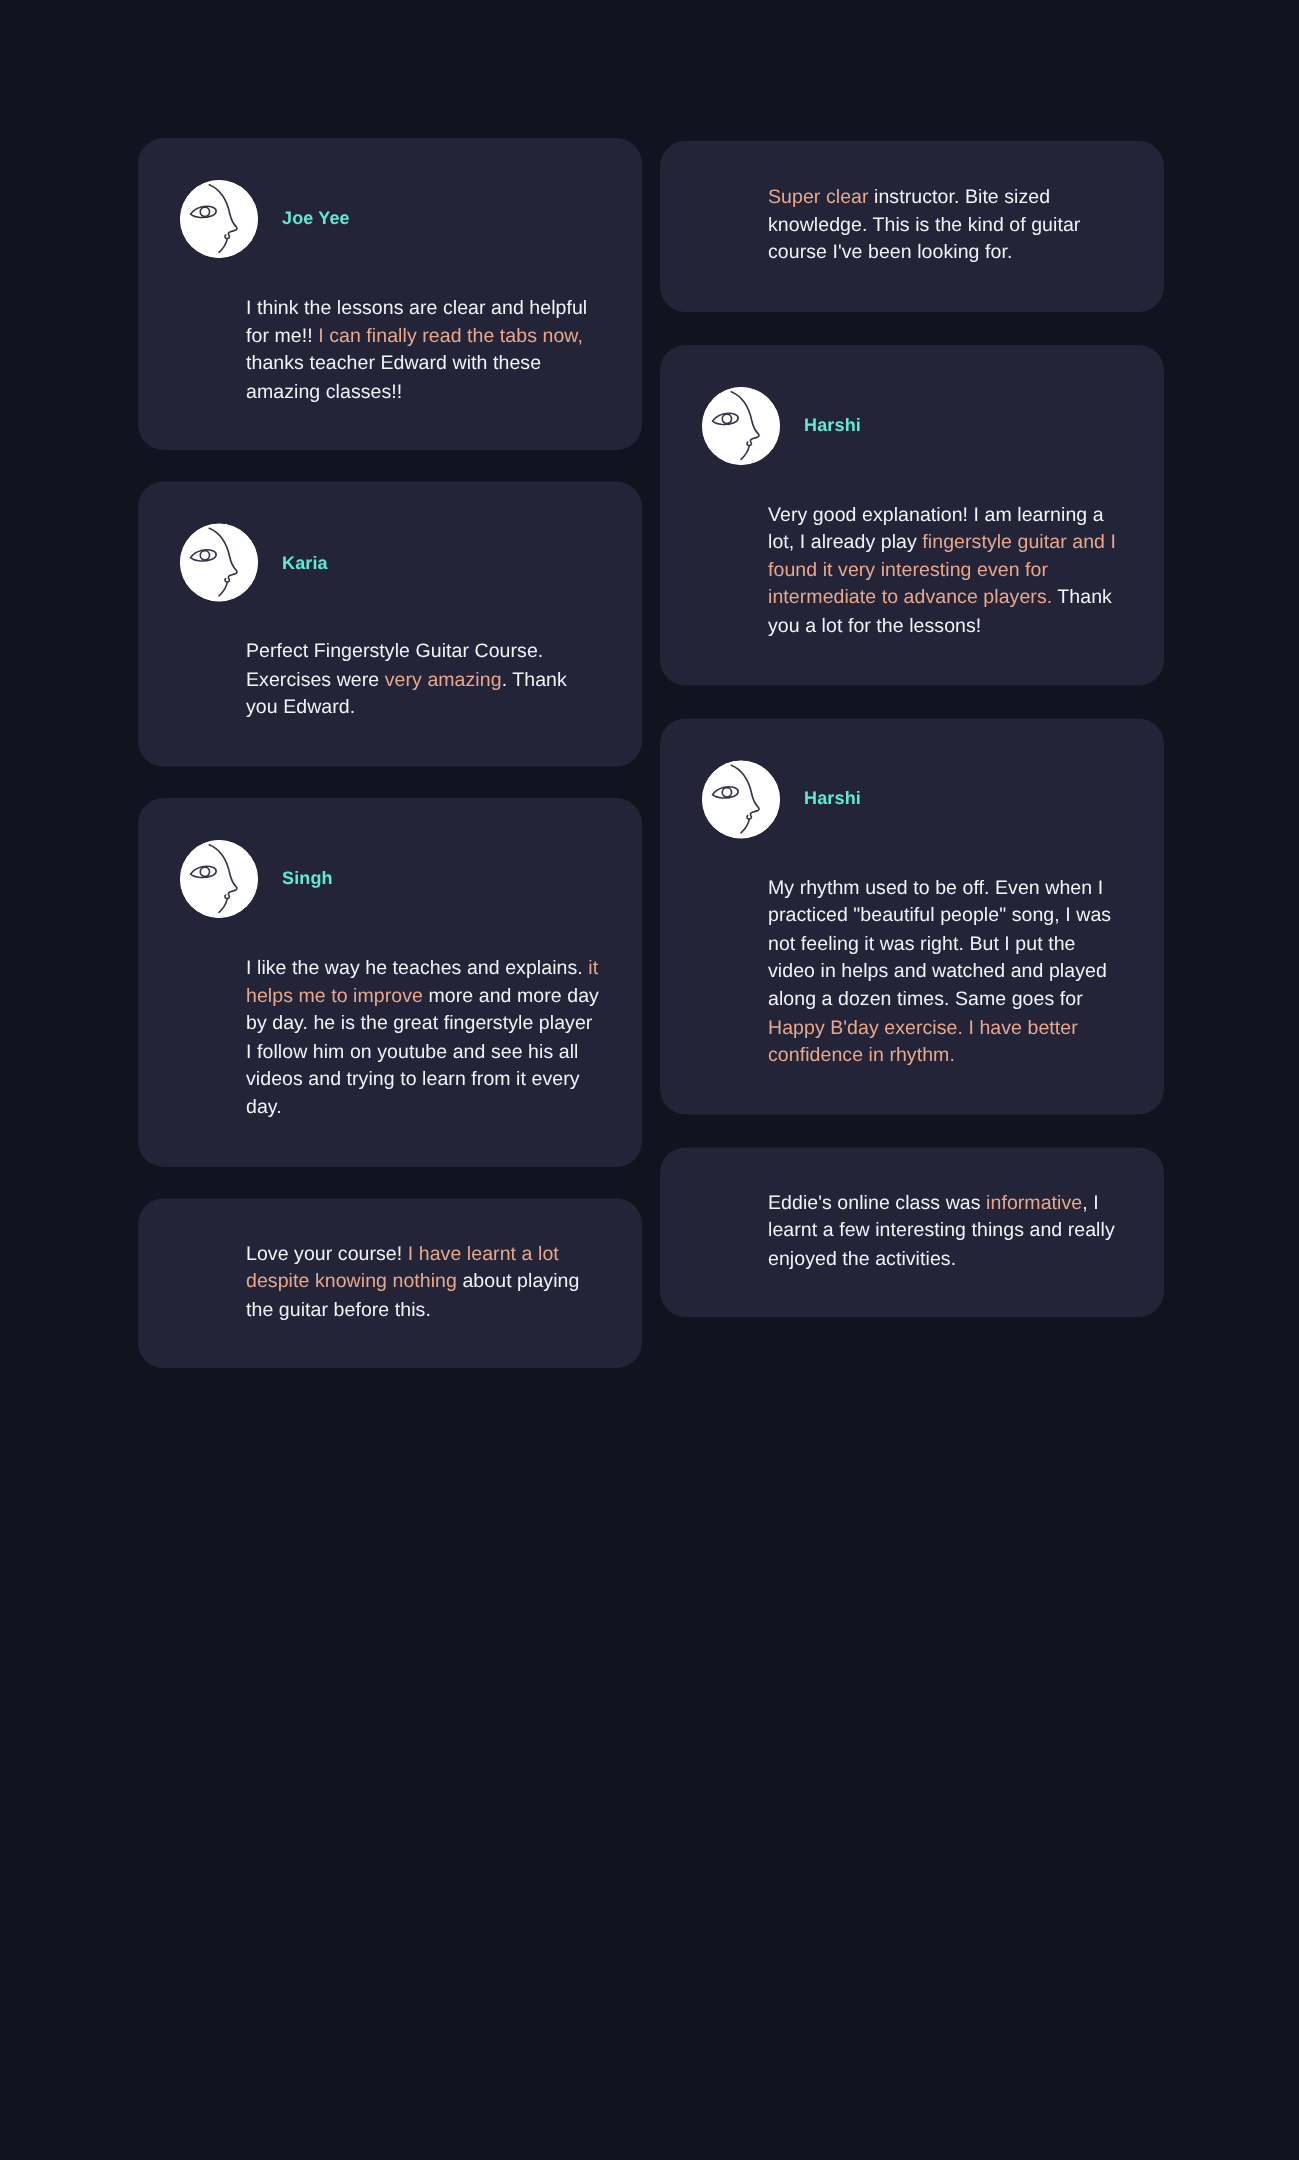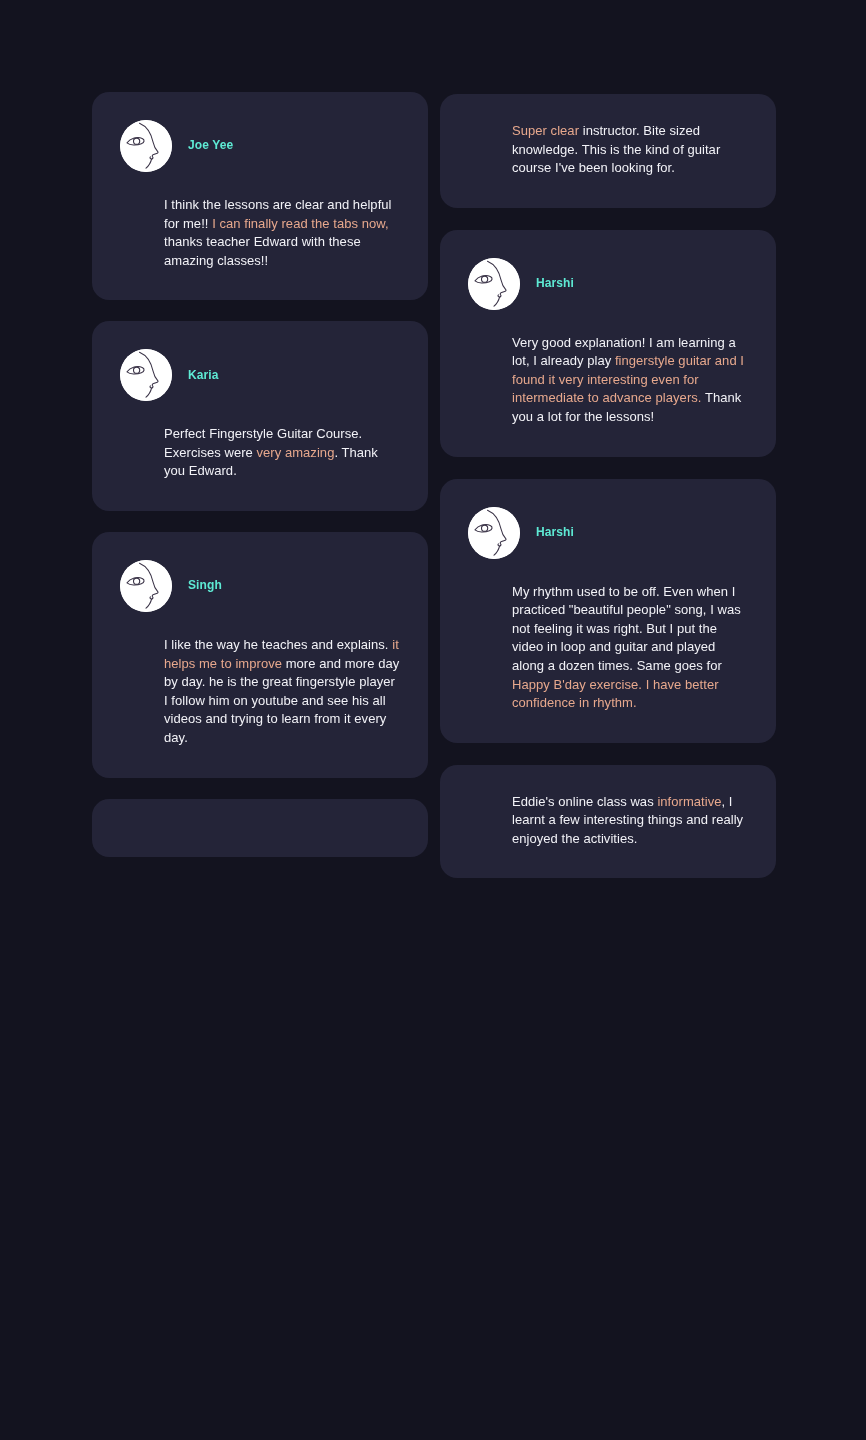--- a/index.html
+++ b/index.html
@@ -140,20 +140,21 @@
                   <path d="M7.0,22.8 C10.5,18.0 17.5,16.4 22.2,18.4 C25.0,19.6 24.6,22.6 21.4,23.8 C16.4,25.7 10.0,25.4 7.0,22.8 Z"></path>
                   <circle cx="16.6" cy="21.2" r="3.1"></circle>
                 </g>
               </svg>
             </div>
             <div class="author-name">Singh</div>
           </div>
           <p class="quote"><span>I like the way he teaches and explains. </span><span class="hl">it helps me to improve</span><span> more and more day by day. he is the great fingerstyle player I follow him on youtube and see his all videos and trying to learn from it every day.</span></p>
         </div>
         <div class="card">
+          <p class="quote"><span>Love your course! </span><span class="hl">I have learnt a lot despite knowing nothing</span><span> about playing the guitar before this.</span></p>
         </div>
       </div>
     <div class="column column-right">
         <div class="card">
           <p class="quote"><span class="hl">Super clear</span><span> instructor. Bite sized knowledge. This is the kind of guitar course I've been looking for.</span></p>
         </div>
         <div class="card">
           <div class="card-header">
             <div class="avatar">
               <svg viewBox="0 0 52 52" width="52" height="52">
@@ -176,20 +177,20 @@
                 <circle cx="26" cy="26" r="26" fill="#ffffff"></circle>
                 <g fill="none" stroke="#3a3347" stroke-width="1.1" stroke-linecap="round" stroke-linejoin="round">
                   <path d="M19.5,3.2 C27.5,6.5 31.5,14.5 33.2,22.5 C34.1,26.6 35.6,29.2 37.4,31.1 C38.4,32.2 38.2,33.1 36.6,33.6 L33.6,34.5 C32.3,34.9 31.9,35.9 32.6,36.8 C33.5,37.9 32.6,39.2 31.2,39.0 C30.0,38.8 29.6,37.6 30.4,36.8 M31.6,38.9 C30.8,42.6 29.0,45.6 26.0,48.2"></path>
                   <path d="M7.0,22.8 C10.5,18.0 17.5,16.4 22.2,18.4 C25.0,19.6 24.6,22.6 21.4,23.8 C16.4,25.7 10.0,25.4 7.0,22.8 Z"></path>
                   <circle cx="16.6" cy="21.2" r="3.1"></circle>
                 </g>
               </svg>
             </div>
             <div class="author-name">Harshi</div>
           </div>
-          <p class="quote"><span>My rhythm used to be off. Even when I practiced "beautiful people" song, I was not feeling it was right. But I put the video in loop and guitar and played along a dozen times. Same goes for </span><span class="hl">Happy B'day exercise. I have better confidence in rhythm.</span></p>
+          <p class="quote"><span>My rhythm used to be off. Even when I practiced "beautiful people" song, I was not feeling it was right. But I put the video in helps and watched and played along a dozen times. Same goes for </span><span class="hl">Happy B'day exercise. I have better confidence in rhythm.</span></p>
         </div>
         <div class="card">
           <p class="quote"><span>Eddie's online class was </span><span class="hl">informative</span><span>, I learnt a few interesting things and really enjoyed the activities.</span></p>
         </div>
       </div>
   </div>
 </div>
 
 </body></html>

